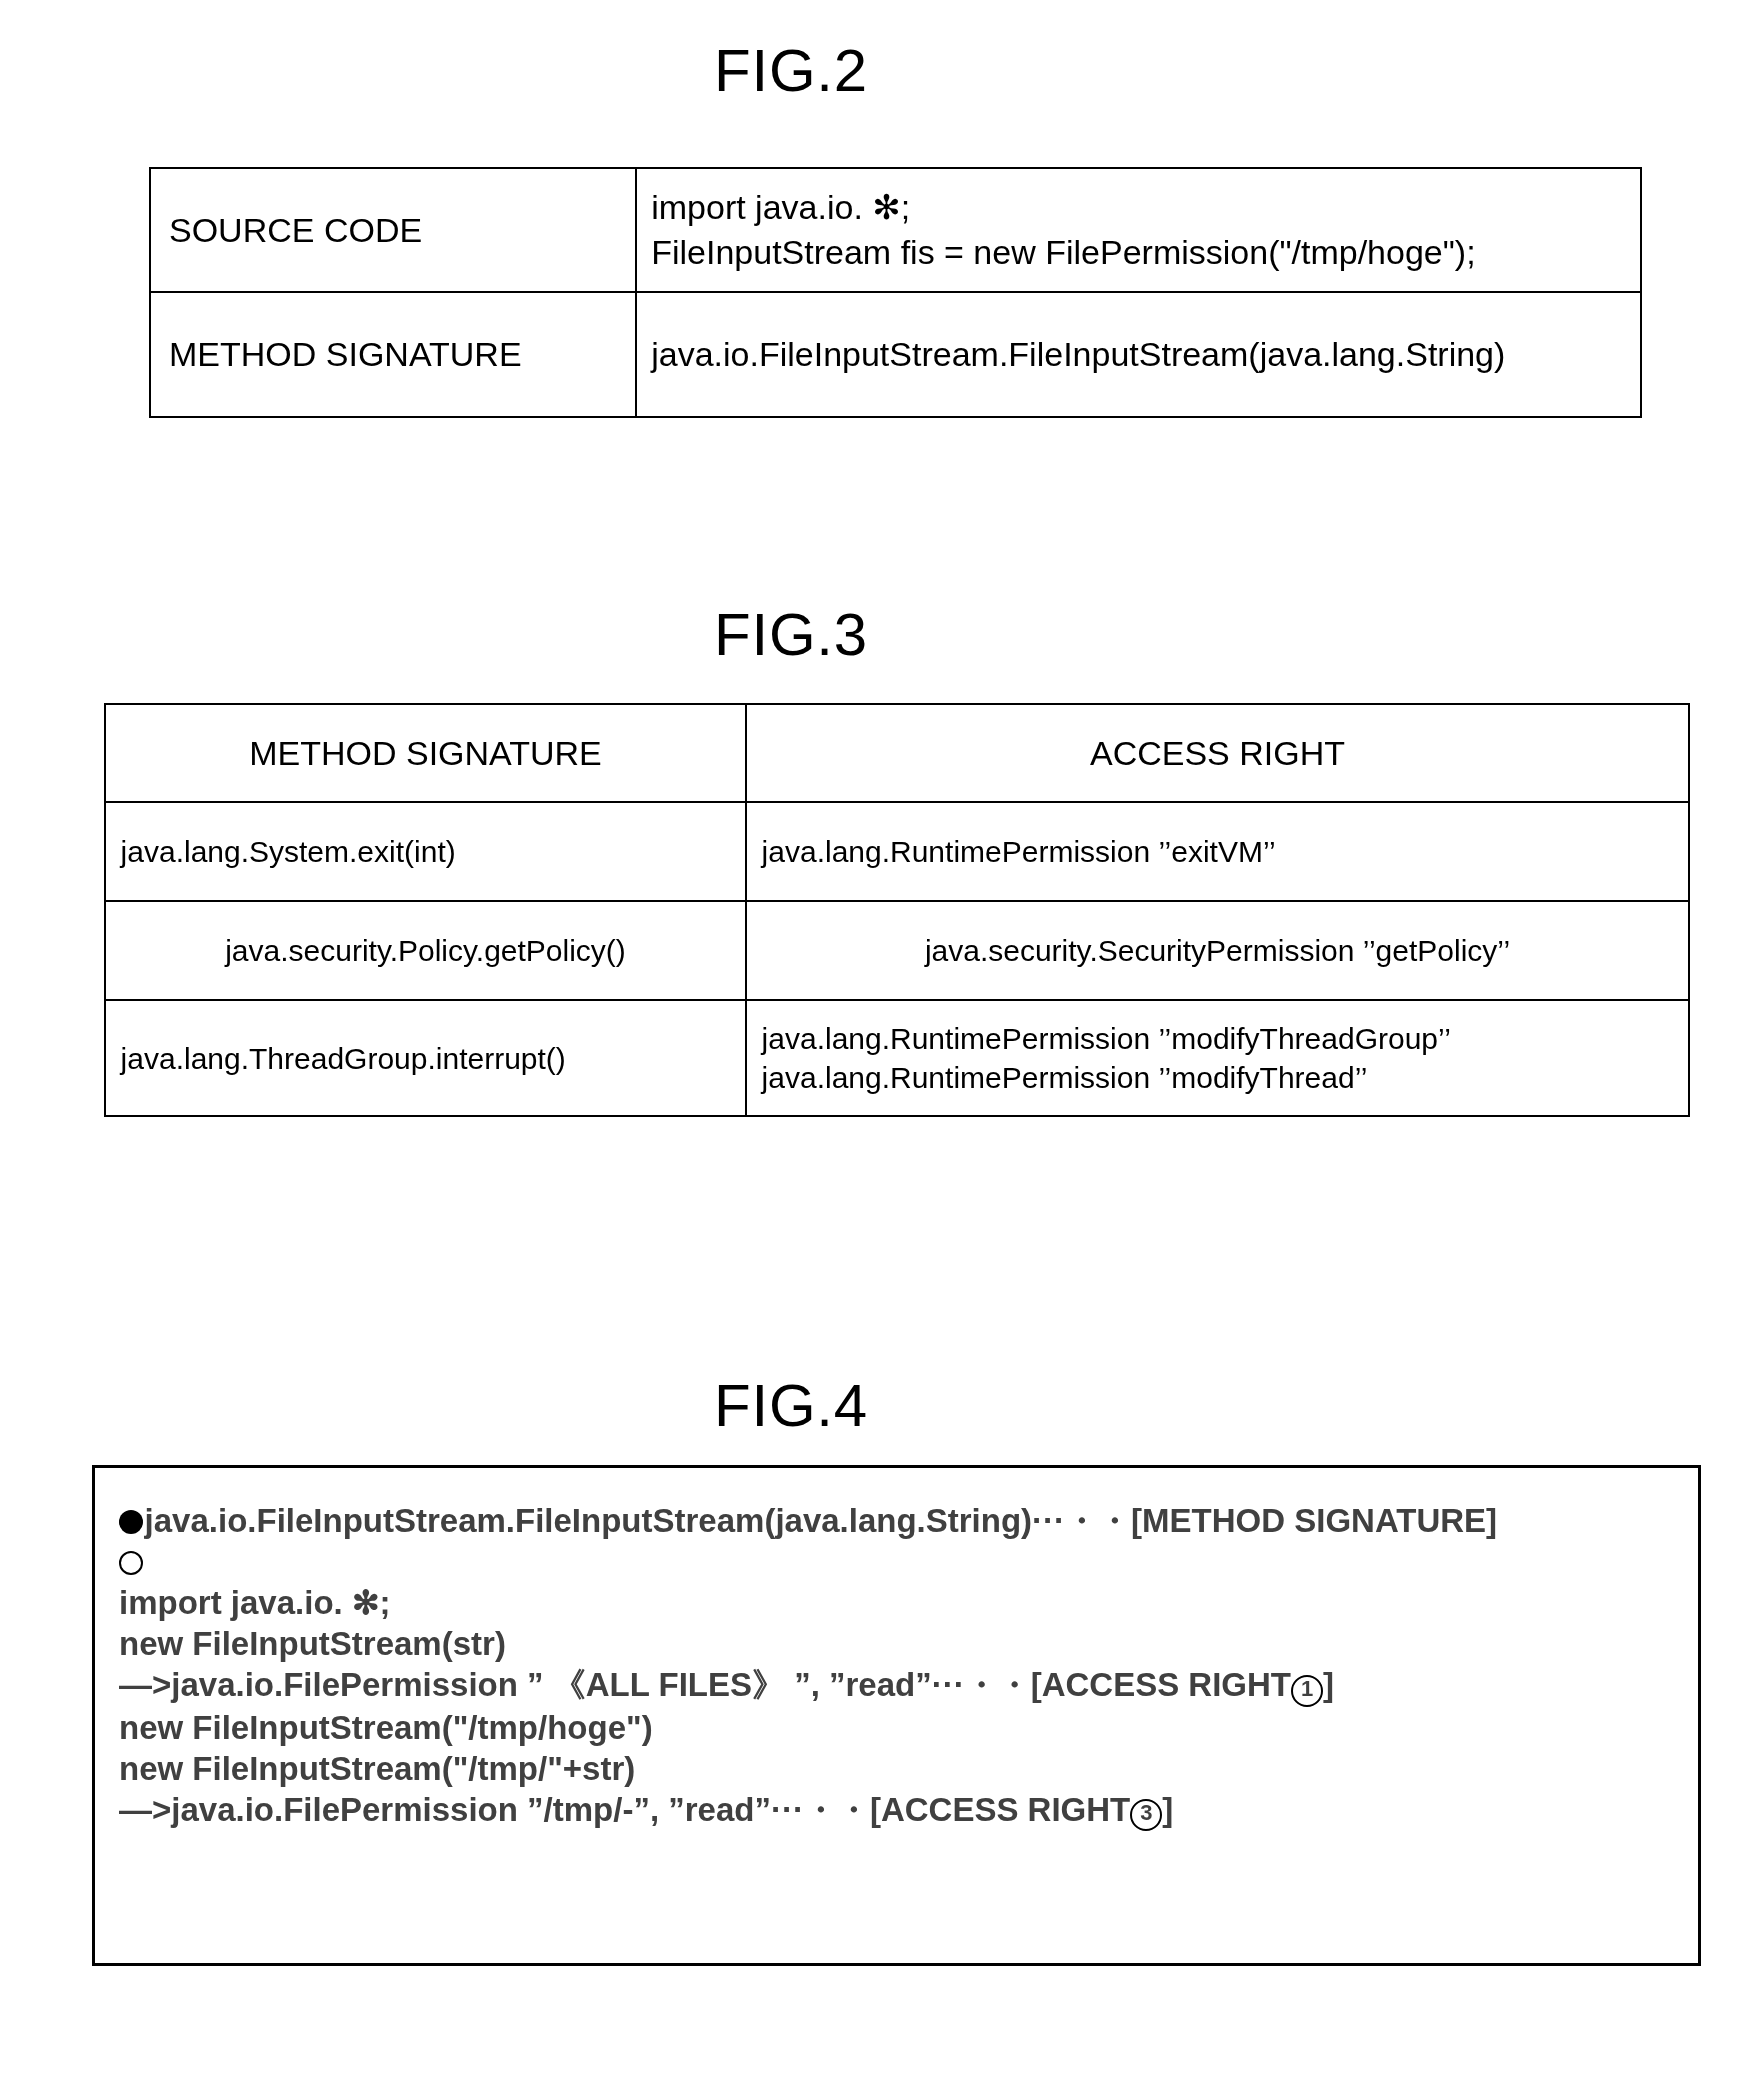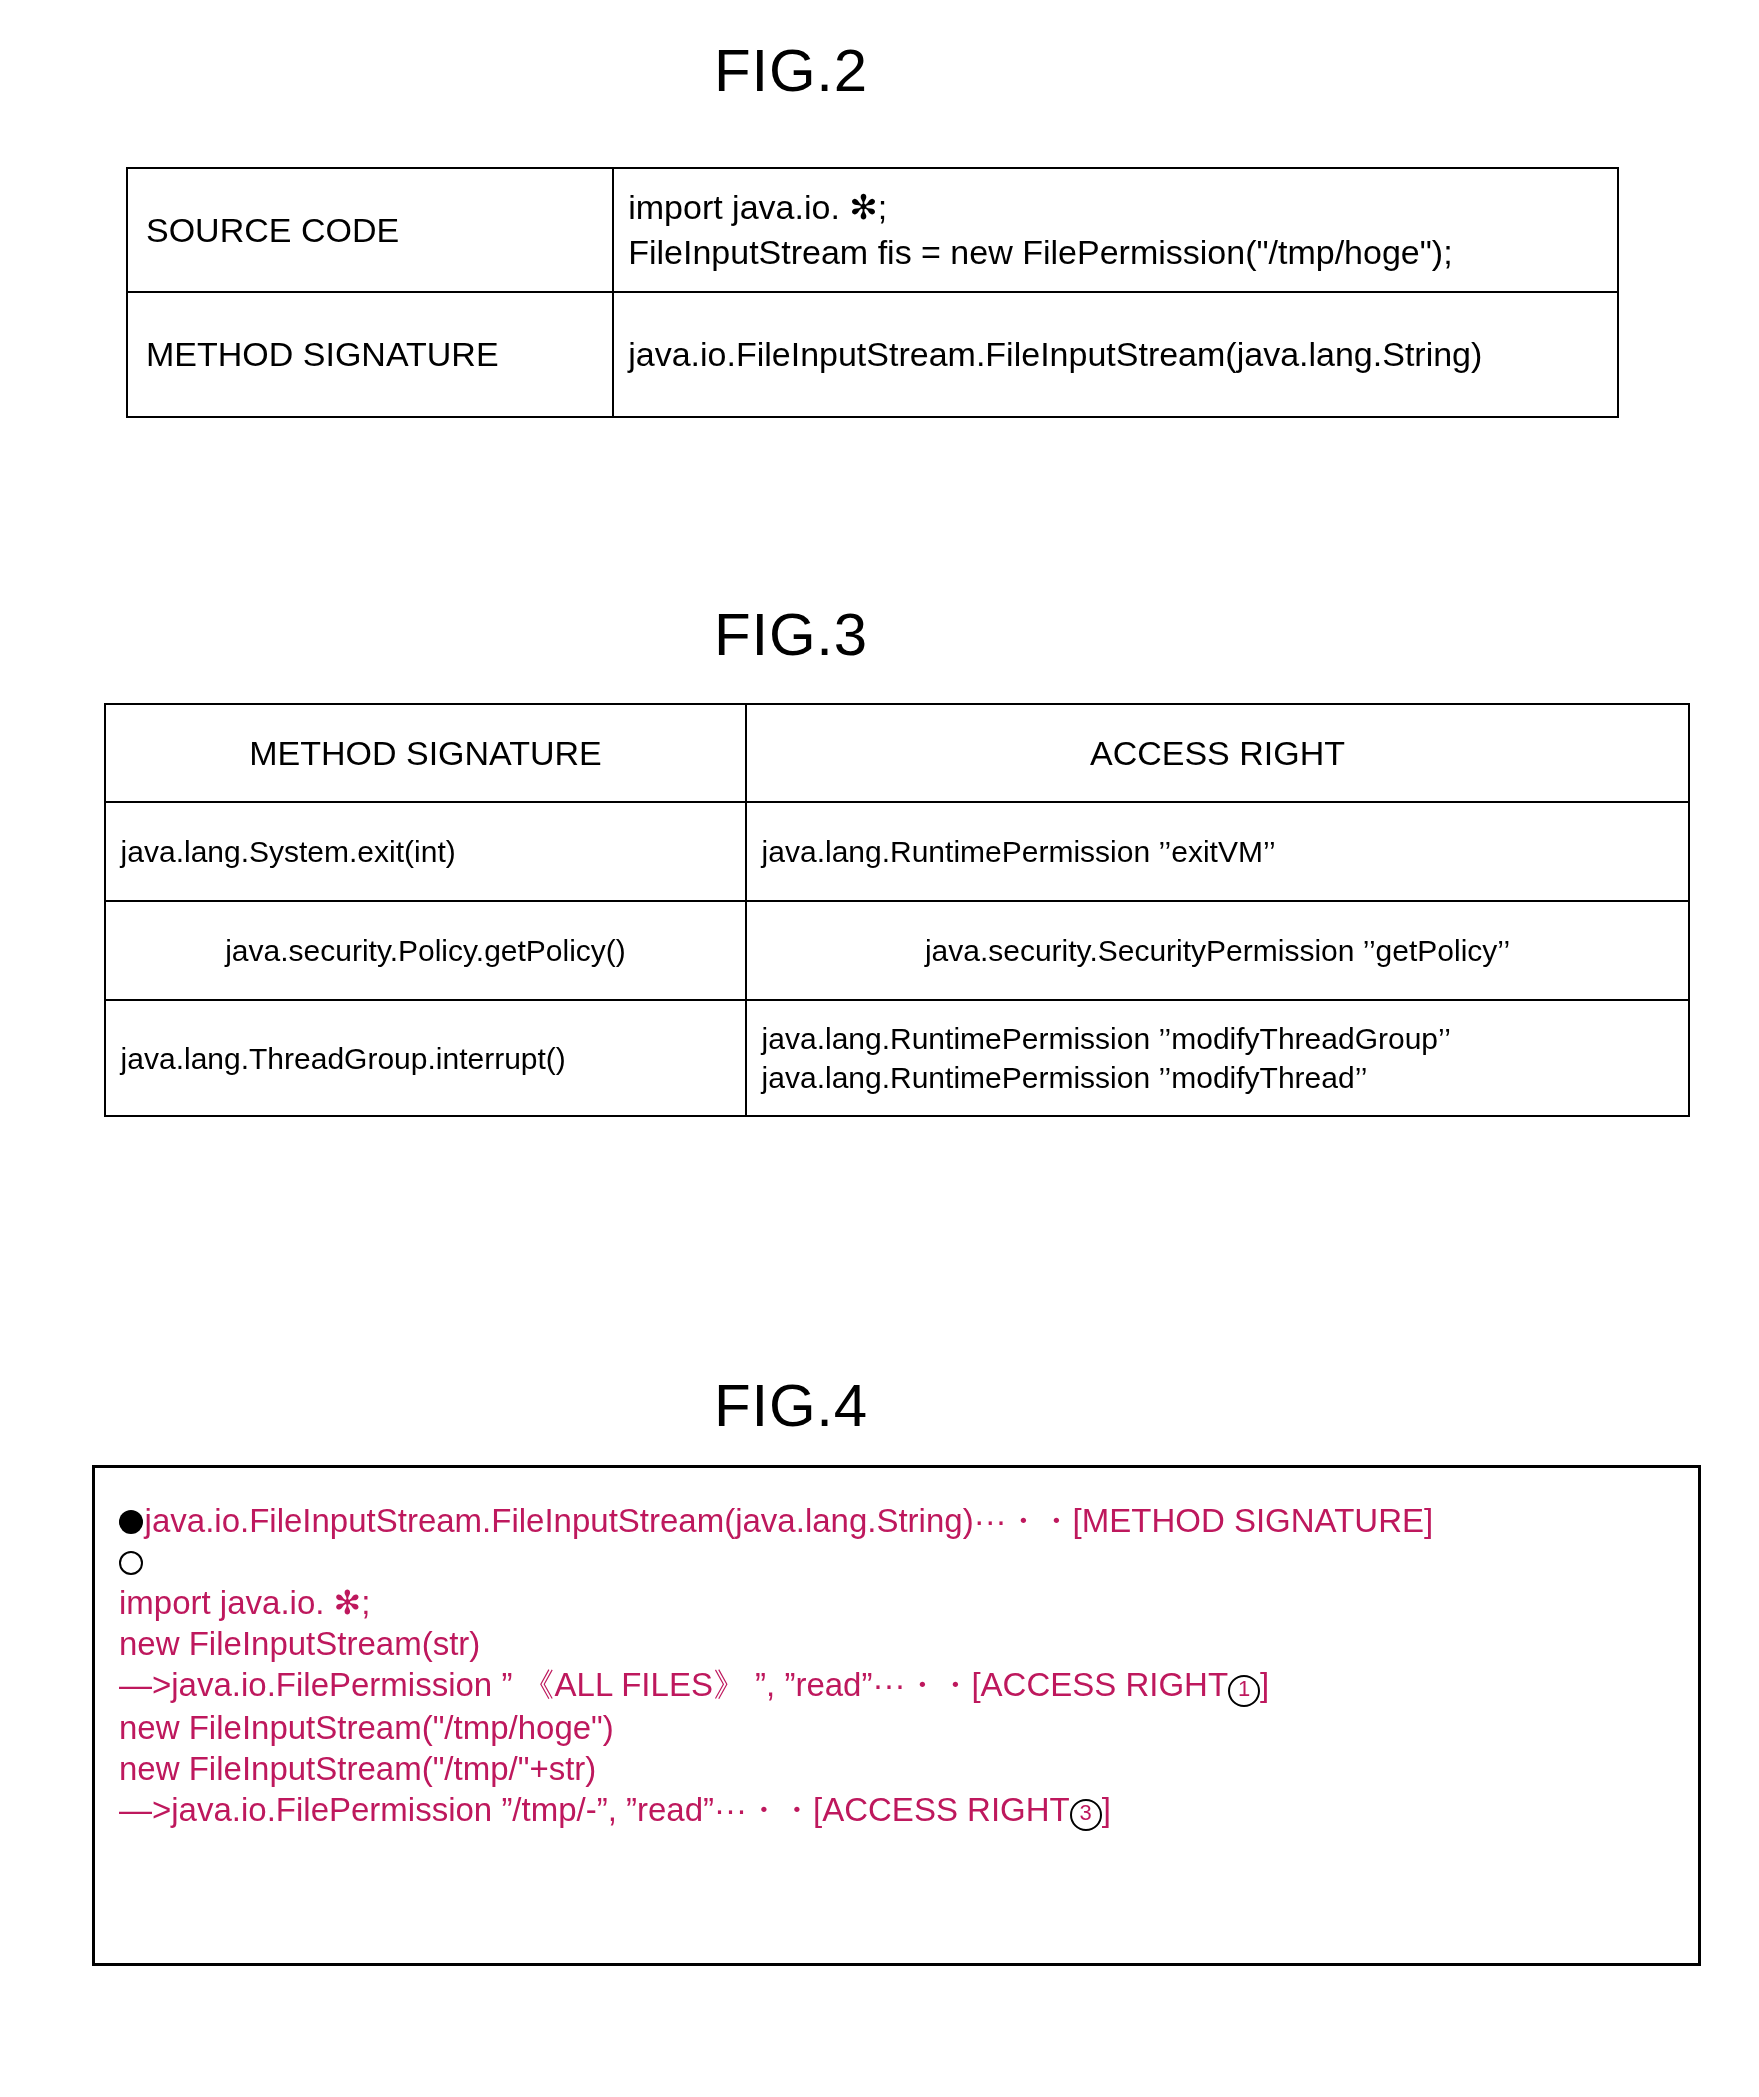--- a/index.html
+++ b/index.html
@@ -40,21 +40,21 @@
   .fig-table td, .fig-table th {
     border: 2.4px solid #000;
     vertical-align: middle;
     padding: 0 14.6px;
     font-weight: 400;
     color: #000;
   }
 
   
   #fig2-table {
-    left: 126px;
+    left: 149px;
     top: 167px;
     width: 1493px;
   }
   #fig2-table td {
     font-size: 34px;
     line-height: 1.32;
   }
   #fig2-table td.label-col {
     width: 451px;
     white-space: nowrap;
@@ -97,21 +97,22 @@
     border: 3.2px solid #000;
     background: #fff;
     box-sizing: border-box;
     padding: 32px 16px 16px 24px;
   }
   #fig4-box .f4-line {
     display: block;
     font-size: 33px;
     line-height: 1.245;
     white-space: nowrap;
-    color: #be185d;
+    color: #404040;
+    font-weight: bold;
   }
   .bullet-filled, .bullet-hollow {
     display: inline-block;
     width: 24px;
     height: 24px;
     border-radius: 50%;
     vertical-align: -1.6px;
     margin-right: 1.6px;
   }
   .bullet-filled { background: #000; }

